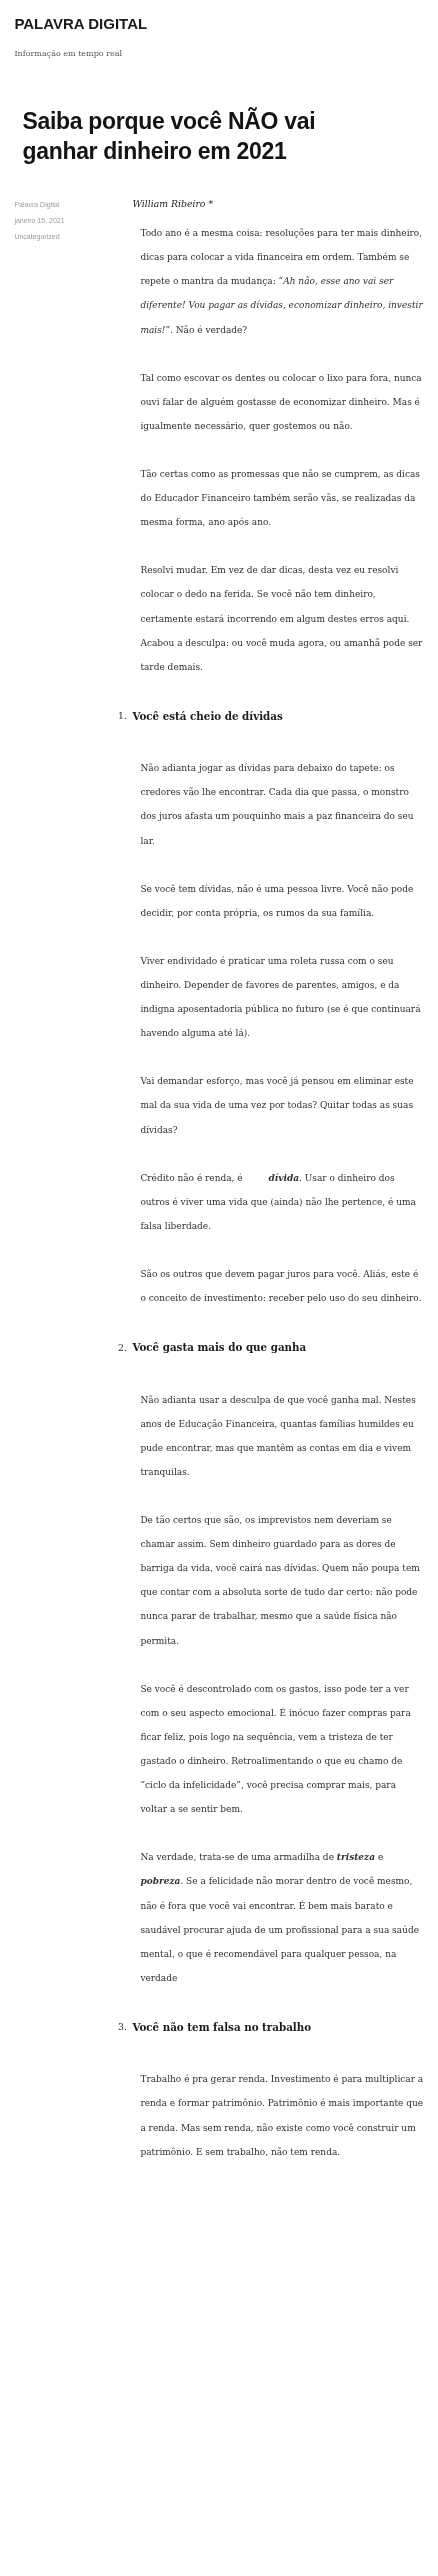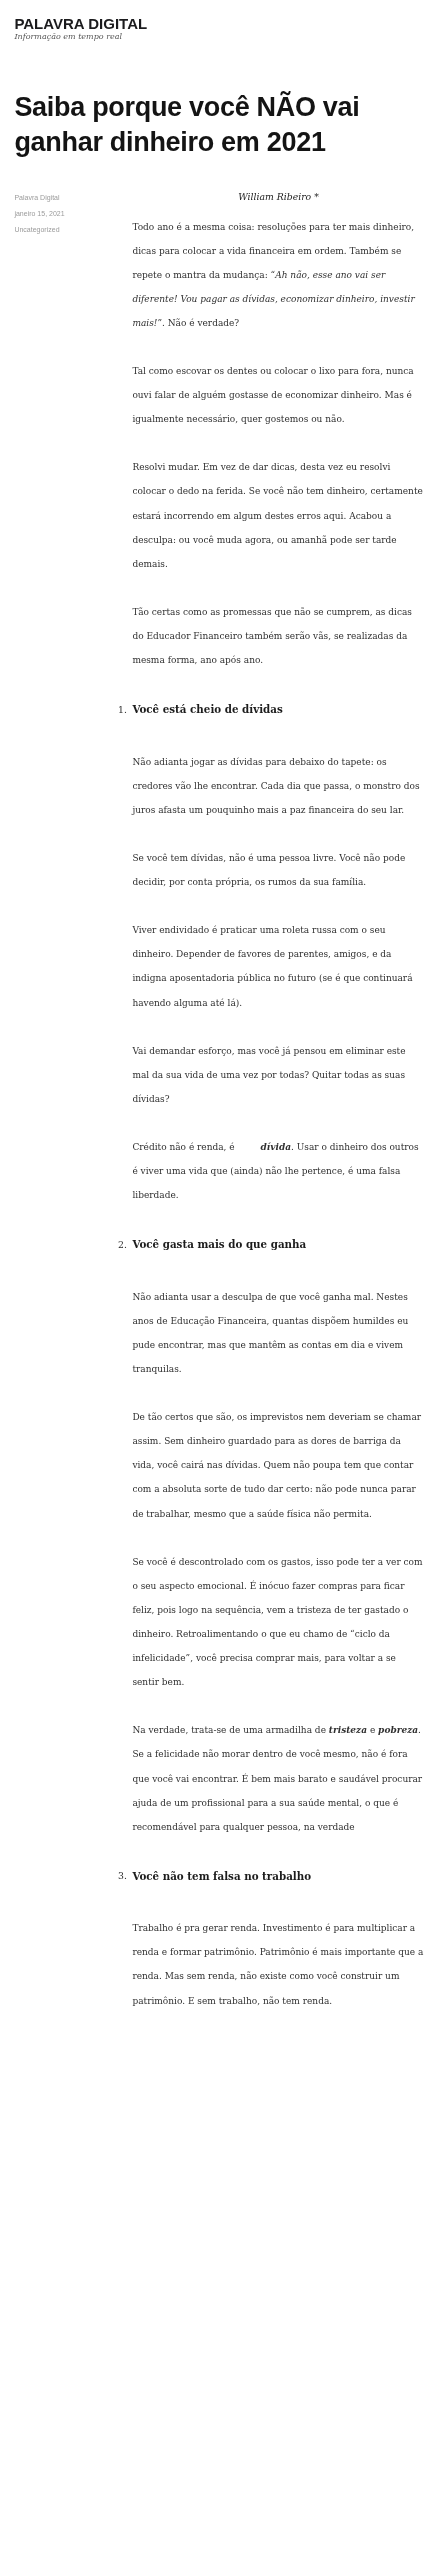--- a/index.html
+++ b/index.html
@@ -6,48 +6,48 @@
   body { width:439px; font-family:"DejaVu Serif", serif; }
   .page { box-sizing:border-box; width:439px; min-height:3012px; padding:15.5px 14.4px 46px 14.4px; }
 
   
   .site-title{
     font-family:"Liberation Sans", sans-serif;
     font-weight:bold; font-size:15px; color:#1b1b1d; line-height:1.1;
   }
   .tagline{
     font-family:"DejaVu Serif", serif;
-    font-size:8px; color:#555555; margin-top:0;font-style:italic;
+    font-size:8px; color:#555555; margin-top:17px;
   }
 
   
   .post-title{
     font-family:"Liberation Sans", sans-serif;
-    font-weight:bold; font-size:27px; line-height:1.3; letter-spacing:-0.3px;
-    color:#141414; margin:49px 0 0 0; max-width:350px;
+    font-weight:bold; font-size:23px; line-height:1.3; letter-spacing:-0.3px;
+    color:#141414; margin:49px 0 0 8px; max-width:350px;
   }
 
   
   .article{ position:relative; margin-top:30px; }
   .meta{ position:absolute; left:0; top:4.1px; width:103px; }
   .meta-item{
     font-family:"Liberation Sans", sans-serif;
     font-size:7px; color:#9b9b9b; margin:0 0 7.7px 0; line-height:1.2; cursor:pointer;
   }
   .content{ margin-left:118px; }
 
   .byline{
     font-family:"DejaVu Serif", serif; font-style:italic;
-    font-size:9.3px; color:#222222; text-align:center; margin:0 0 11.3px 0; line-height:1.4;
+    font-size:9.3px; color:#222222; text-align:left; margin:0 0 11.3px 0; line-height:1.4;
   }
 
   .article-p{
     font-family:"DejaVu Serif", serif;
     font-size:9px; line-height:2.68; color:#303030;
-    margin:0 0 24px 0;
+    margin:0 0 24px 8px;
   }
 
   .article-h{
     font-family:"DejaVu Serif", serif;
     font-weight:bold; font-size:10.3px; color:#1c1c1c;
     margin:31px 0 33px 0; position:relative; line-height:1.3;
   }
   .h-num{
     position:absolute; left:-14.4px; top:0.5px;
     font-weight:normal; font-size:9.3px; color:#2a2a2a;
@@ -71,30 +71,31 @@
       <div class="meta-item">Palavra Digital</div>
       <div class="meta-item">janeiro 15, 2021</div>
       <div class="meta-item">Uncategorized</div>
     </aside>
 
     <div class="content">
       <p class="byline">William Ribeiro *</p>
       <div>
           <p class="article-p"><span>Todo ano é a mesma coisa: resoluções para ter mais dinheiro, dicas para colocar a vida financeira em ordem. Também se repete o mantra da mudança: “</span><span style="font-style: italic;">Ah não, esse ano vai ser diferente! Vou pagar as dívidas, economizar dinheiro, investir mais!</span><span>”. Não é verdade?</span></p>
           <p class="article-p"><span>Tal como escovar os dentes ou colocar o lixo para fora, nunca ouvi falar de alguém gostasse de economizar dinheiro. Mas é igualmente necessário, quer gostemos ou não.</span></p>
+          <p class="article-p"><span>Tão certas como as promessas que não se cumprem, as dicas do Educador Financeiro também serão vãs, se realizadas da mesma forma, ano após ano.</span></p>
           <p class="article-p"><span>Resolvi mudar. Em vez de dar dicas, desta vez eu resolvi colocar o dedo na ferida. Se você não tem dinheiro, certamente estará incorrendo em algum destes erros aqui. Acabou a desculpa: ou você muda agora, ou amanhã pode ser tarde demais.</span></p>
-          <p class="article-p"><span>Tão certas como as promessas que não se cumprem, as dicas do Educador Financeiro também serão vãs, se realizadas da mesma forma, ano após ano.</span></p>
           <h2 class="article-h"><span class="h-num">1.</span><span>Você está cheio de dívidas</span></h2>
           <p class="article-p"><span>Não adianta jogar as dívidas para debaixo do tapete: os credores vão lhe encontrar. Cada dia que passa, o monstro dos juros afasta um pouquinho mais a paz financeira do seu lar.</span></p>
           <p class="article-p"><span>Se você tem dívidas, não é uma pessoa livre. Você não pode decidir, por conta própria, os rumos da sua família.</span></p>
           <p class="article-p"><span>Viver endividado é praticar uma roleta russa com o seu dinheiro. Depender de favores de parentes, amigos, e da indigna aposentadoria pública no futuro (se é que continuará havendo alguma até lá).</span></p>
           <p class="article-p"><span>Vai demandar esforço, mas você já pensou em eliminar este mal da sua vida de uma vez por todas? Quitar todas as suas dívidas?</span></p>
           <p class="article-p"><span>Crédito não é renda, é </span><span style="font-weight: bold; font-style: italic; padding-left: 23px;">dívida</span><span>. Usar o dinheiro dos outros é viver uma vida que (ainda) não lhe pertence, é uma falsa liberdade.</span></p>
+          <p class="article-p"><span>São os outros que devem pagar juros para você. Aliás, este é o conceito de investimento: receber pelo uso do seu dinheiro.</span></p>
           <h2 class="article-h"><span class="h-num">2.</span><span>Você gasta mais do que ganha</span></h2>
-          <p class="article-p"><span>Não adianta usar a desculpa de que você ganha mal. Nestes anos de Educação Financeira, quantas dispõem humildes eu pude encontrar, mas que mantêm as contas em dia e vivem tranquilas.</span></p>
+          <p class="article-p"><span>Não adianta usar a desculpa de que você ganha mal. Nestes anos de Educação Financeira, quantas famílias humildes eu pude encontrar, mas que mantêm as contas em dia e vivem tranquilas.</span></p>
           <p class="article-p"><span>De tão certos que são, os imprevistos nem deveriam se chamar assim. Sem dinheiro guardado para as dores de barriga da vida, você cairá nas dívidas. Quem não poupa tem que contar com a absoluta sorte de tudo dar certo: não pode nunca parar de trabalhar, mesmo que a saúde física não permita.</span></p>
           <p class="article-p"><span>Se você é descontrolado com os gastos, isso pode ter a ver com o seu aspecto emocional. É inócuo fazer compras para ficar feliz, pois logo na sequência, vem a tristeza de ter gastado o dinheiro. Retroalimentando o que eu chamo de “ciclo da infelicidade”, você precisa comprar mais, para voltar a se sentir bem.</span></p>
           <p class="article-p"><span>Na verdade, trata-se de uma armadilha de </span><span style="font-weight: bold; font-style: italic;">tristeza</span><span> e </span><span style="font-weight: bold; font-style: italic;">pobreza</span><span>. Se a felicidade não morar dentro de você mesmo, não é fora que você vai encontrar. É bem mais barato e saudável procurar ajuda de um profissional para a sua saúde mental, o que é recomendável para qualquer pessoa, na verdade</span></p>
           <h2 class="article-h"><span class="h-num">3.</span><span>Você não tem falsa no trabalho</span></h2>
           <p class="article-p"><span>Trabalho é pra gerar renda. Investimento é para multiplicar a renda e formar patrimônio. Patrimônio é mais importante que a renda. Mas sem renda, não existe como você construir um patrimônio. E sem trabalho, não tem renda.</span></p>
         </div>
     </div>
 
   </div>
 

